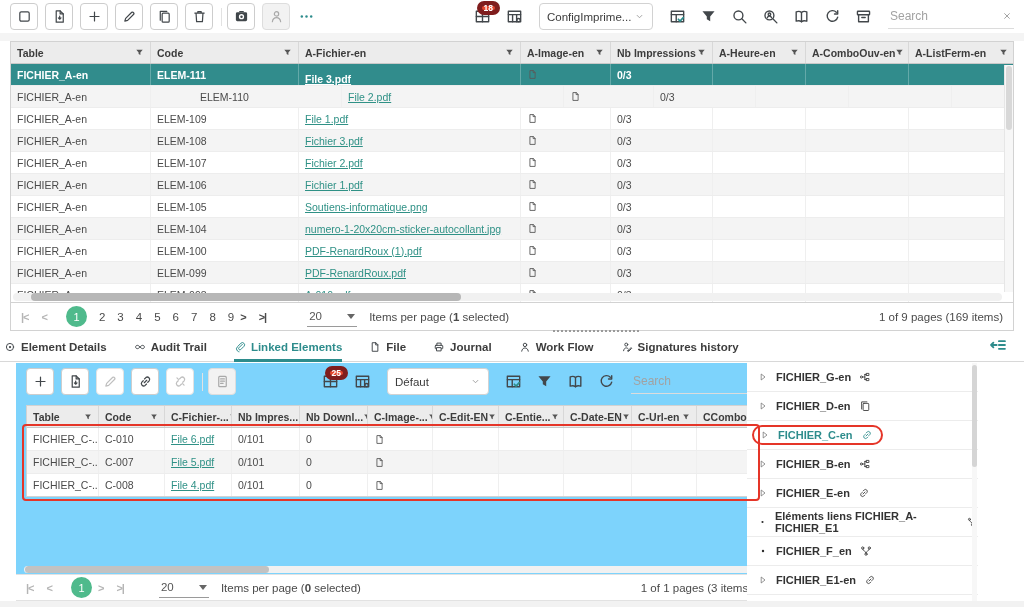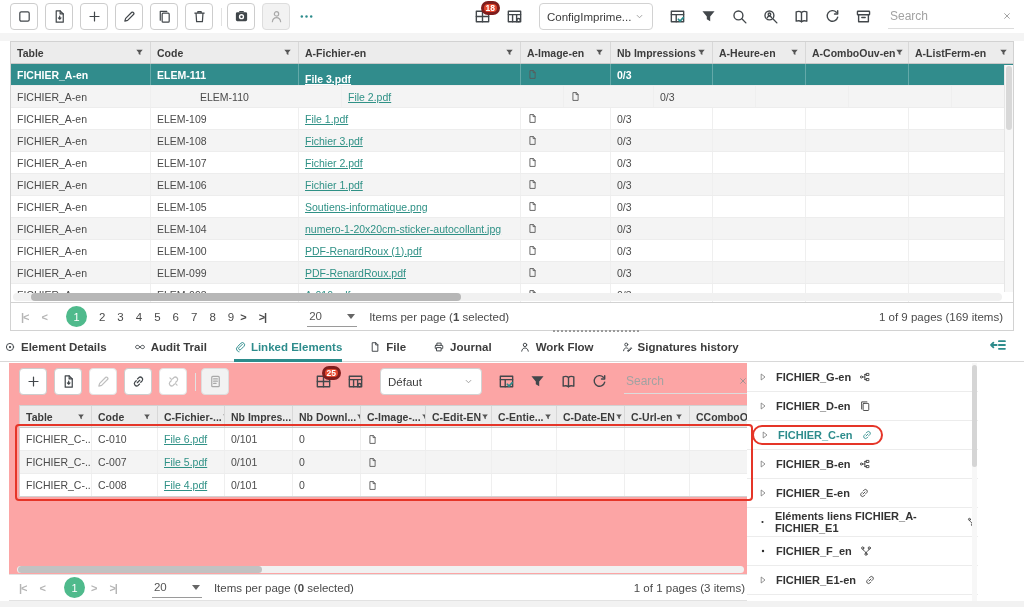--- a/index.html
+++ b/index.html
@@ -19,21 +19,21 @@
   .tb-right{margin-left:auto;display:flex;align-items:center}
   .tbtn{width:28px;height:27px;border:1px solid #cdcdcd;border-radius:4px;background:#fff;display:flex;align-items:center;justify-content:center;margin-right:7px;padding:0;cursor:pointer}
   .tbtn.plain{border:none;background:none;width:auto;padding:0 2px}
   .tbtn.disabled{border-color:#e2e2e2}
   .tbtn.disabled .ic{color:#bfbfbf}
   .tbtn.disabled-fill{background:#f2f2f2;border-color:#ddd}
   .tbtn.disabled-fill .ic{color:#a9a9a9}
   .vsep{width:1px;height:18px;background:#e2e2e2;margin:0 5px 0 1px}
 
   .badge-wrap{position:relative;display:flex;margin:0 8px 0 2px;cursor:pointer;border:none;background:none;padding:0}
-  .badge{position:absolute;top:-7px;right:-9px;min-width:14px;height:14px;padding:0 2px;background:var(--badge);color:#fff;border-radius:8px;font-size:8.5px;font-weight:bold;display:flex;align-items:center;justify-content:center;border:3px solid #7f1d1d}
+  .badge{position:absolute;top:-7px;right:-9px;min-width:14px;height:14px;padding:0 2px;background:var(--badge);color:#fff;border-radius:8px;font-size:8.5px;font-weight:bold;display:flex;align-items:center;justify-content:center;border:5px solid #7f1d1d}
   .ibtn{border:none;background:none;padding:0;margin:0 7px;cursor:pointer;display:flex;align-items:center}
 
   .dd{display:flex;align-items:center;justify-content:space-between;border:1px solid #d2d2d2;border-radius:4px;height:27px;padding:0 7px;background:#fff;font-size:11.5px;color:#3c3c3c;cursor:pointer}
   .dd.w1{width:114px;margin:0 9px}
   .dd.w2{width:102px;margin:0 9px}
   .dd .ic{width:11px;height:11px;color:#9a9a9a}
 
   .search{display:flex;align-items:center;border-bottom:1px solid #dcdcdc;height:24px;margin-left:9px}
   .search input{border:none;outline:none;font-family:inherit;font-size:12px;color:#555;width:112px;background:transparent}
   .search input::placeholder{color:#a2a2a2}
@@ -75,21 +75,21 @@
   .pg-info{margin-left:auto}
 
   .dots-handle{position:absolute;top:330px;left:553px;width:86px;border-top:2px dotted #9a9a9a}
   .tabs{position:absolute;top:333px;left:0;width:1024px;height:29px;border-bottom:1px solid #d8d8d8;display:flex;align-items:center;padding-left:4px;background:#fff}
   .tab{display:flex;align-items:center;gap:5px;margin-right:27px;font-size:11.5px;font-weight:bold;color:#3d3d3d;height:29px;cursor:pointer}
   .tab .ic{width:12px;height:12px}
   .tab.active{color:var(--accent);box-shadow:inset 0 -3px 0 var(--accent)}
   .collapse-btn{position:absolute;right:10px;top:336px}
   .collapse-btn .ic{width:18px;height:18px;color:var(--accent);stroke-width:1.6}
 
-  .panel{position:absolute;top:363px;left:9px;width:746px;height:231px;background:#fca5a5;border-right:1px solid #ddd}
+  .panel{position:absolute;top:363px;left:16px;width:746px;height:231px;background:#7dd3fc;border-right:1px solid #ddd}
   .panel-toolbar{position:absolute;top:5px;left:10px;right:4px;display:flex;align-items:center}
   #det-grid{position:absolute;top:42px;left:10px;width:733px;height:92px;border:1px solid #d2d2d2;overflow:hidden;background:#fff}
   #det-grid .g-r{height:23px}
   .f-d{width:8px;height:8px;color:#555}
   .redbox{position:absolute;top:61px;left:6px;width:738px;height:77px;border:2px solid var(--annotation);border-radius:4px;pointer-events:none;z-index:4}
   .hsb2{position:absolute;top:203px;left:8px;width:727px;height:7px;background:#f1f1f1;border-radius:4px}
   .hsb2 .thumb{position:absolute;top:0;left:1px;width:244px;height:7px;background:#c2c2c2;border-radius:4px}
   #det-pager{position:absolute;top:211px;left:0;width:746px;height:27px;border:none;border-top:1px solid #e2e2e2;border-bottom:1px solid #e2e2e2}
 
   .sidebar{position:absolute;top:363px;left:747px;width:231px;height:238px;background:#fff;overflow:hidden}

